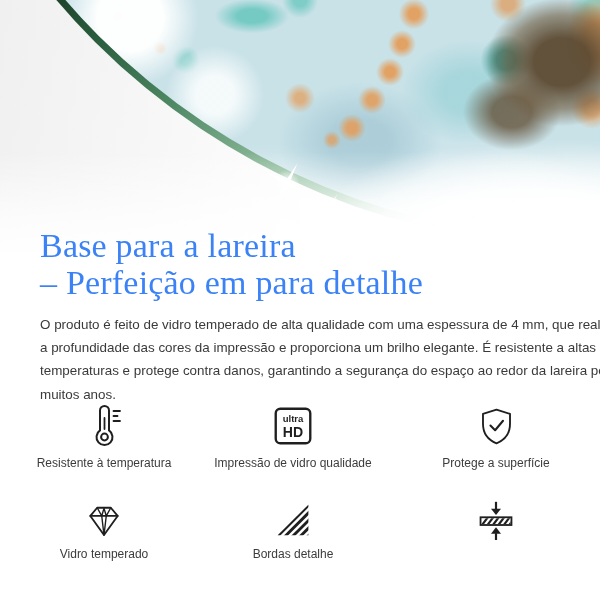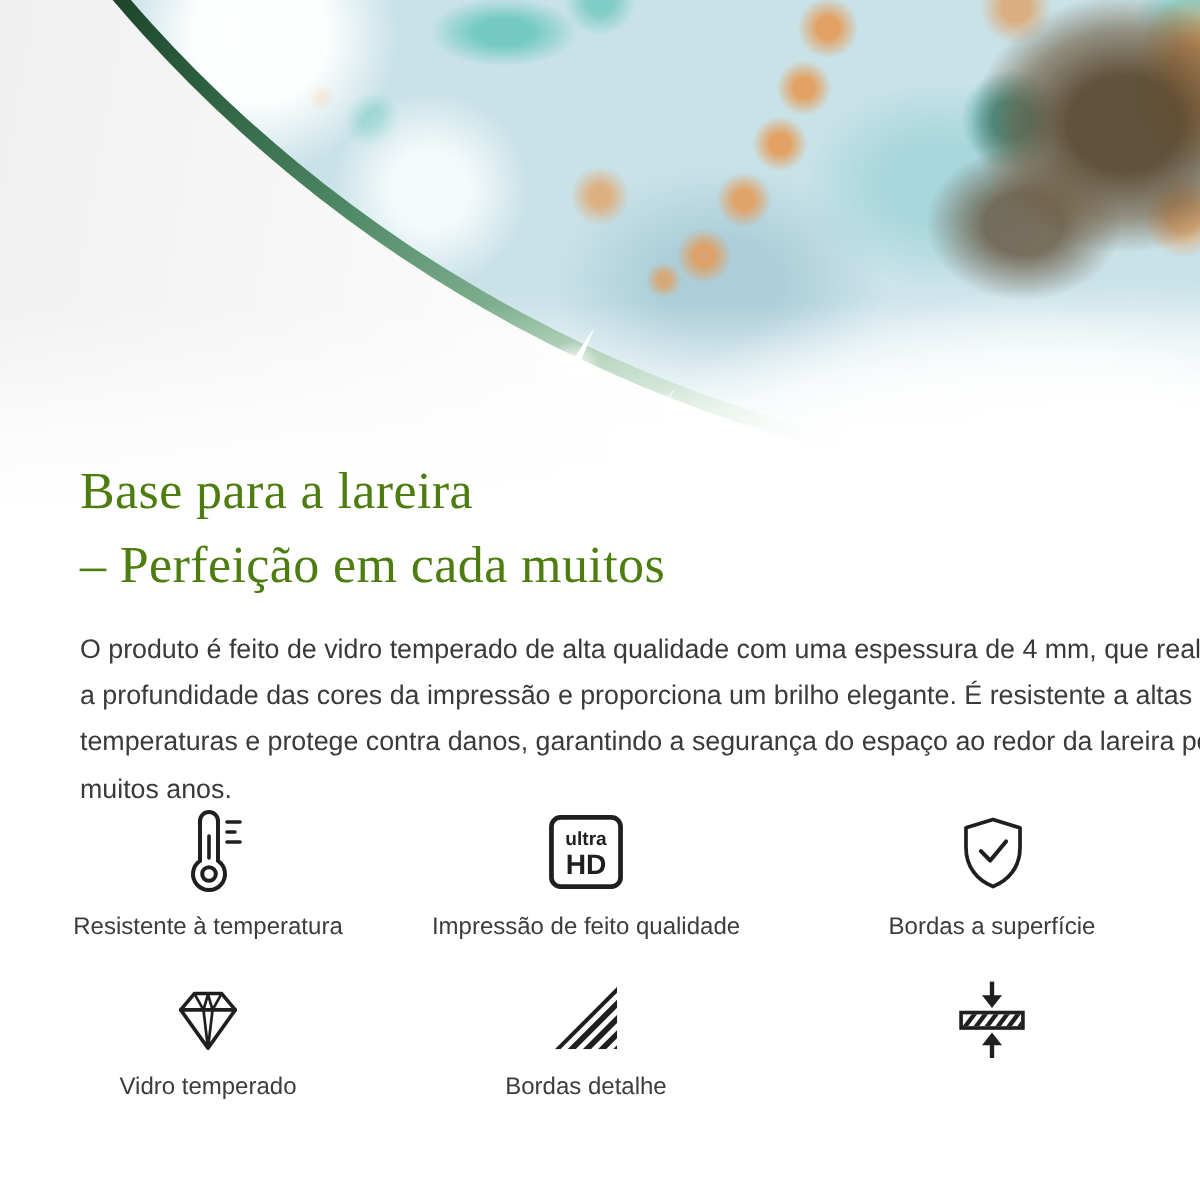--- a/index.html
+++ b/index.html
@@ -69,36 +69,36 @@
       radial-gradient(ellipse 290px 150px at 565px 250px, #ffffff 32%, rgba(255,255,255,0) 74%),
       radial-gradient(ellipse 210px 120px at 475px 235px, rgba(255,255,255,0.9) 28%, rgba(255,255,255,0) 75%);
   }
   .sparkle{position:absolute;pointer-events:none;}
   .sparkle-main{left:263px;top:159px;width:48px;height:48px;}
   .sparkle-small{left:322px;top:191px;width:22px;height:22px;opacity:0.8;}
   
   .page-title{
     position:absolute;left:40px;top:227px;margin:0;
     font-family:"Liberation Serif", serif;font-weight:400;
-    font-size:26px;line-height:37px;color:#4d7c0f;
+    font-size:34px;line-height:37px;color:#3b82f6;
     letter-spacing:0.2px;white-space:nowrap;
   }
   .page-title span{display:block;}
   .desc{
     position:absolute;left:40px;top:313px;margin:0;
     font-size:13.4px;line-height:23.2px;color:#3a3a3a;white-space:nowrap;
   }
   .desc span{display:block;}
   
   .feature{
     position:absolute;width:190px;margin-left:-95px;
     display:flex;flex-direction:column;align-items:center;
   }
   .f-r1{top:403px;}
-  .f-r2{top:489px;}
+  .f-r2{top:500px;}
   .f-c1{left:104px;}
   .f-c2{left:293px;}
   .f-c3{left:496px;}
   .f-icon{height:46px;display:flex;align-items:center;justify-content:flex-start;}
   .f-r2 .f-icon{height:40px;}
   .f-label{margin-top:7px;font-size:12px;color:#3c3c3c;white-space:nowrap;}
   .ico{stroke:#1f1f1f;fill:none;stroke-width:2;}
   .ico text{stroke:none;fill:#1f1f1f;font-family:"Liberation Sans",sans-serif;}
 </style>
 </head>
@@ -125,21 +125,21 @@
     <svg class="sparkle sparkle-small" viewBox="0 0 48 48">
       <circle cx="24" cy="24" r="13" fill="url(#glow1)"></circle>
       <g transform="rotate(28 24 24)">
         <path d="M24 4 L25.8 22 L44 24 L25.8 26 L24 44 L22.2 26 L4 24 L22.2 22 Z" fill="#ffffff"></path>
       </g>
     </svg>
   </div>
 
   <h1 class="page-title">
     <span>Base para a lareira</span>
-    <span>– Perfeição em cada muitos</span>
+    <span>– Perfeição em para detalhe</span>
   </h1>
 
   <p class="desc">
     <span>O produto é feito de vidro temperado de alta qualidade com uma espessura de 4 mm, que realça</span>
     <span>a profundidade das cores da impressão e proporciona um brilho elegante. É resistente a altas</span>
     <span>temperaturas e protege contra danos, garantindo a segurança do espaço ao redor da lareira por</span>
     <span>muitos anos.</span>
   </p>
 
   <div>
@@ -157,31 +157,31 @@
     </div>
 
     <div class="feature f-r1 f-c2">
       <div class="f-icon">
         <svg class="ico" width="40" height="40" viewBox="0 0 44 44">
           <rect x="3" y="3" width="38" height="38" rx="5" stroke-width="2.6"></rect>
           <text x="22" y="18" text-anchor="middle" font-size="10.5" font-weight="600">ultra</text>
           <text x="22" y="34" text-anchor="middle" font-size="15.5" font-weight="700">HD</text>
         </svg>
       </div>
-      <div class="f-label">Impressão de feito qualidade</div>
+      <div class="f-label">Impressão de vidro qualidade</div>
     </div>
 
     <div class="feature f-r1 f-c3">
       <div class="f-icon">
         <svg class="ico" width="41" height="41" viewBox="0 0 44 44" stroke-linejoin="round" stroke-linecap="round">
           <path d="M22 4 L36.5 8.5 V19 C36.5 29.5 30.5 36.6 22 40 C13.5 36.6 7.5 29.5 7.5 19 V8.5 Z"></path>
           <path d="M15.5 21 L20.5 26 L29 15.8" stroke-width="2.2"></path>
         </svg>
       </div>
-      <div class="f-label">Bordas a superfície</div>
+      <div class="f-label">Protege a superfície</div>
     </div>
 
     <div class="feature f-r2 f-c1">
       <div class="f-icon">
         <svg class="ico" width="40" height="37" viewBox="0 0 44 40" stroke-width="1.8" stroke-linejoin="round" stroke-linecap="round">
           <path d="M7 15 L14.5 6 H29.5 L37 15 L22 36 Z"></path>
           <path d="M7 15 H37"></path>
           <path d="M14.5 6 L19.5 15 L22 6.5 L24.5 15 L29.5 6" stroke-width="1.5"></path>
           <path d="M19.5 15 L22 36 M24.5 15 L22 36" stroke-width="1.5"></path>
         </svg>

